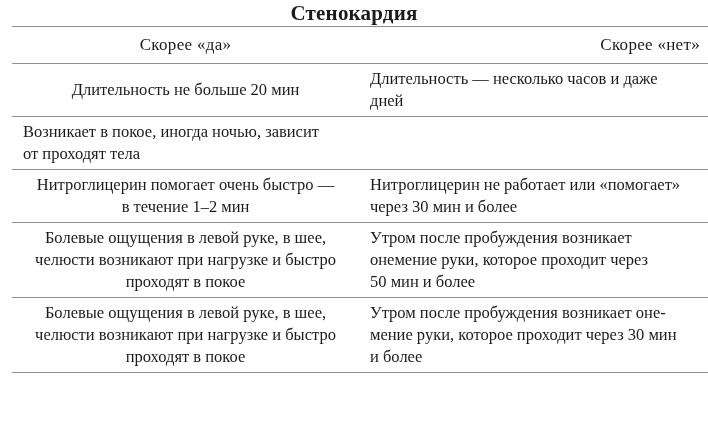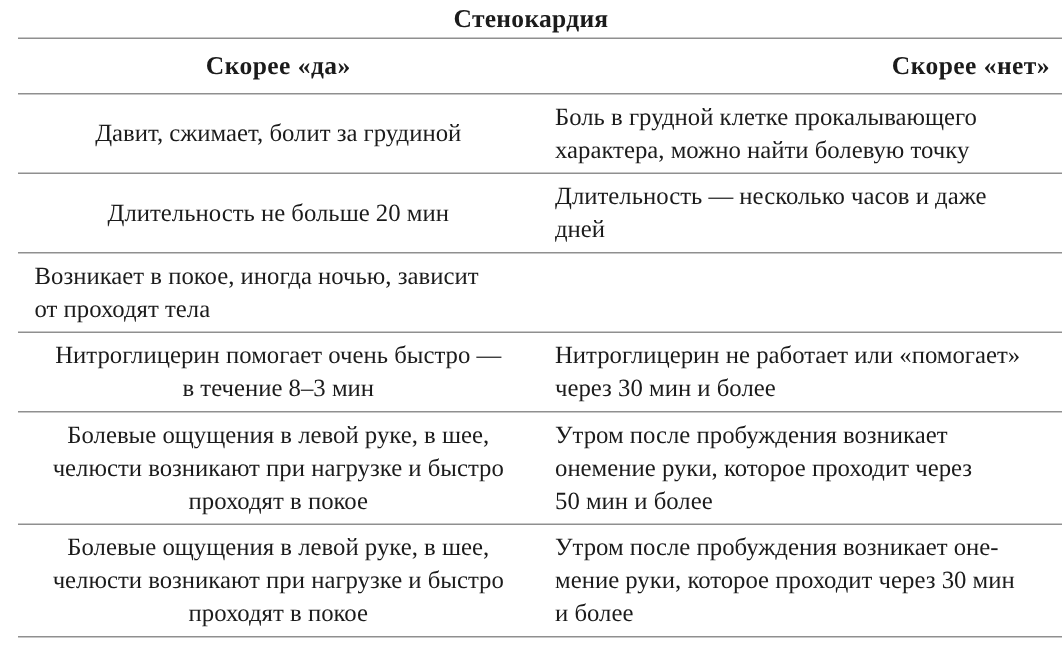--- a/index.html
+++ b/index.html
@@ -13,21 +13,21 @@
     overflow: hidden;
     font-family: "Liberation Serif", serif;
     color: #1b1b1b;
   }
   .title-wrap {
     text-align: center;
     padding: 3px 0 2px 0;
   }
   .title {
     font-weight: bold;
-    font-size: 17px;
+    font-size: 21px;
     line-height: 20px;
     letter-spacing: 0.2px;
   }
   .table {
     margin-left: 12px; 
   }
   .row {
     display: flex;
     align-items: center;
     border-top: 1.5px solid #8f8f8f;
@@ -49,21 +49,21 @@
     padding-left: 6px;
     padding-right: 6px;
   }
   .cell-no {
     flex: 1;
     padding-left: 11px;
     padding-right: 8px;
     text-align: left;
   }
   .thead .cell {
-    font-weight: bold;
+    font-weight: normal;
     font-size: 17px;
     padding-top: 7px;
     padding-bottom: 7px;
     letter-spacing: 0.3px;
   }
   .thead .cell-no {
     text-align: right;
   }
 </style>
 </head>
@@ -73,40 +73,35 @@
   <span class="title">Стенокардия</span>
 </div>
 
 <div class="table">
 
   <div class="row thead">
     <div class="cell cell-yes">Скорее «да»</div>
     <div class="cell cell-no">Скорее «нет»</div>
   </div>
 
-  <div class="row">
-    <div class="cell cell-yes">Давит, сжимает, болит за грудиной</div>
-    <div class="cell cell-no">Боль в грудной клетке прокалывающего
-характера, можно найти болевую точку</div>
-  </div>
 
   <div class="row">
     <div class="cell cell-yes">Длительность не больше 20 мин</div>
     <div class="cell cell-no">Длительность — несколько часов и даже
 дней</div>
   </div>
 
   <div class="row">
     <div class="cell cell-no">Возникает в покое, иногда ночью, зависит
 от проходят тела</div>
   </div>
 
   <div class="row">
     <div class="cell cell-yes">Нитроглицерин помогает очень быстро —
-в течение 8–3 мин</div>
+в течение 1–2 мин</div>
     <div class="cell cell-no">Нитроглицерин не работает или «помогает»
 через 30 мин и более</div>
   </div>
 
   <div class="row">
     <div class="cell cell-yes">Болевые ощущения в левой руке, в шее,
 челюсти возникают при нагрузке и быстро
 проходят в покое</div>
     <div class="cell cell-no">Утром после пробуждения возникает
 онемение руки, которое проходит через

